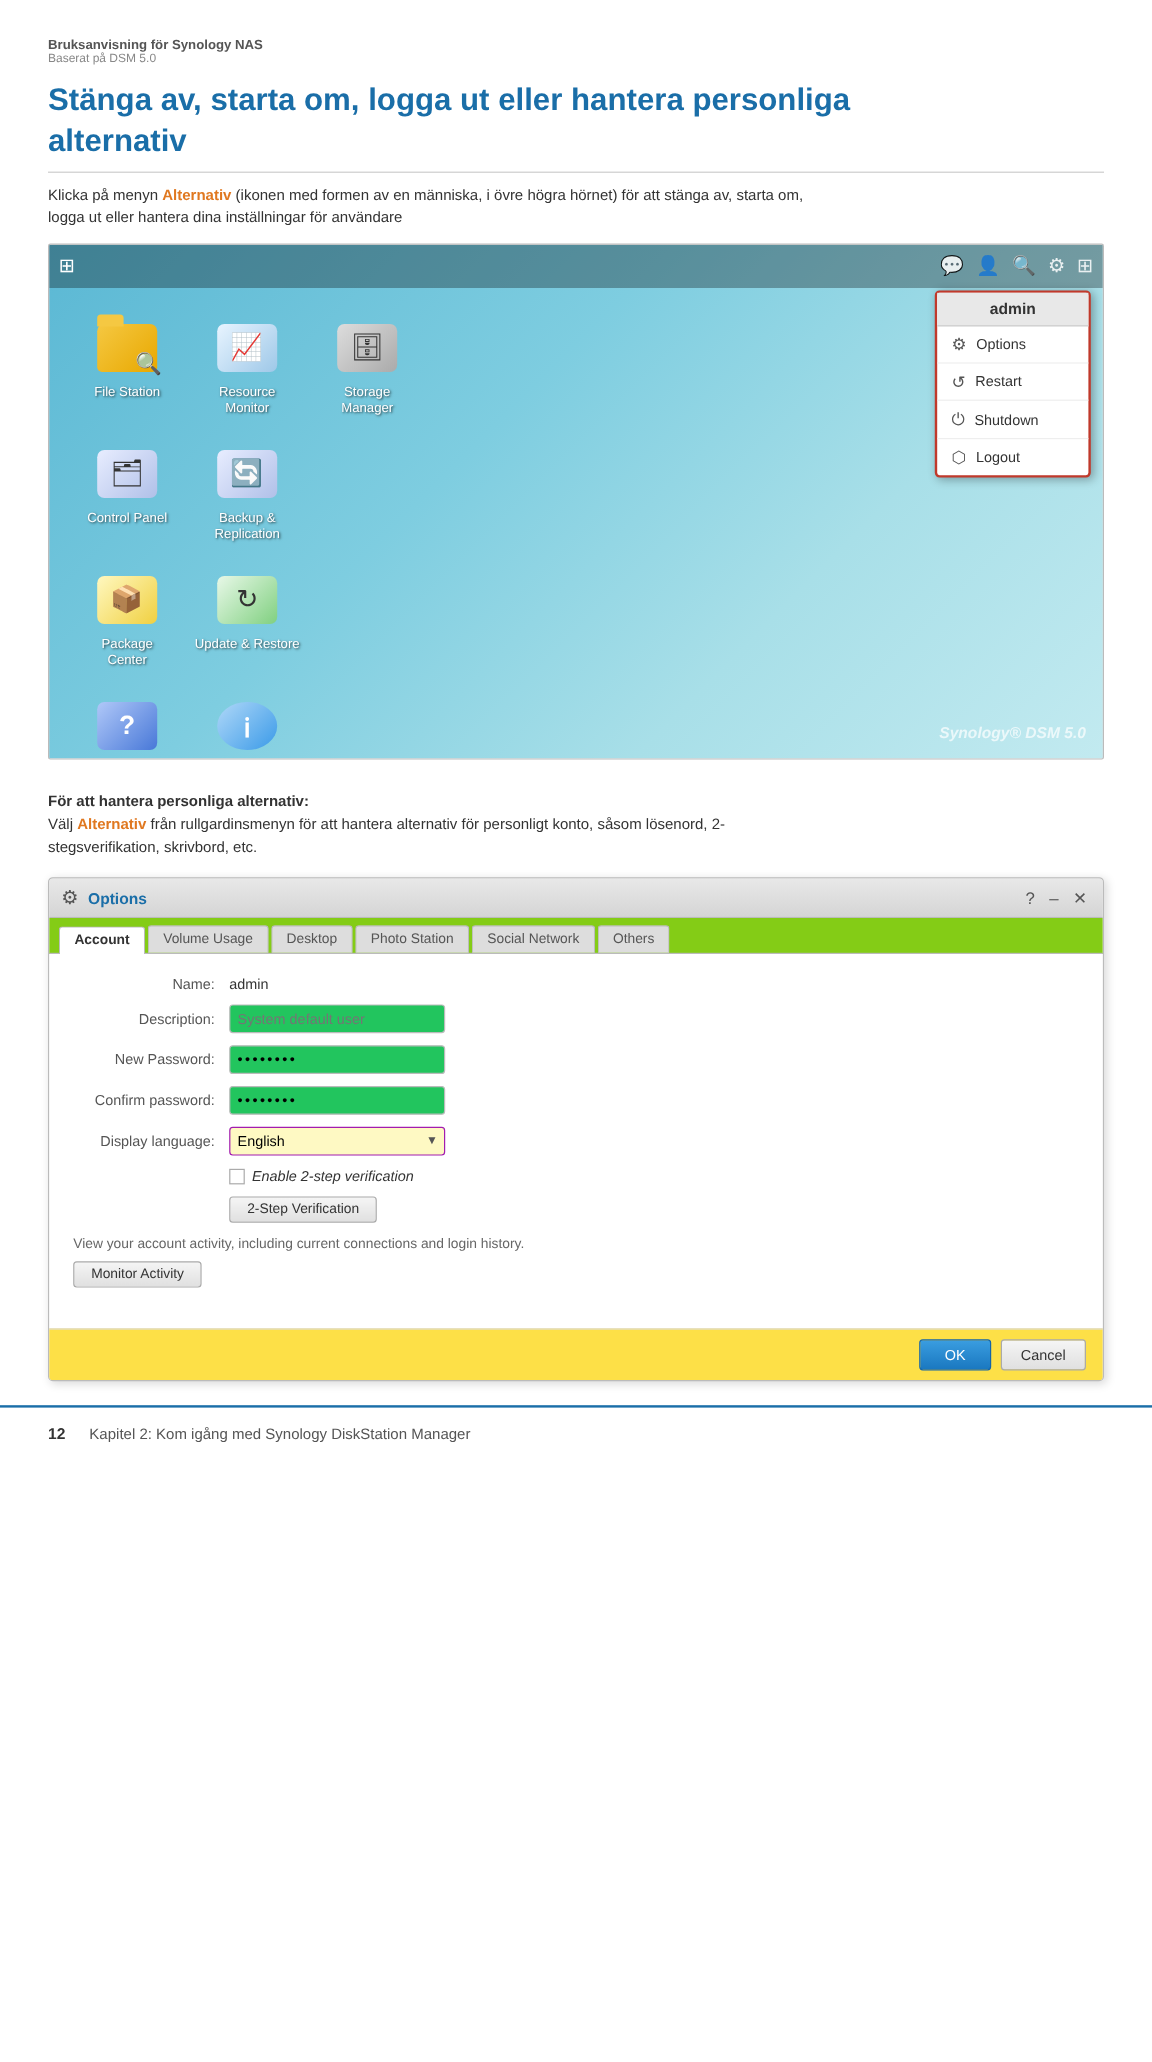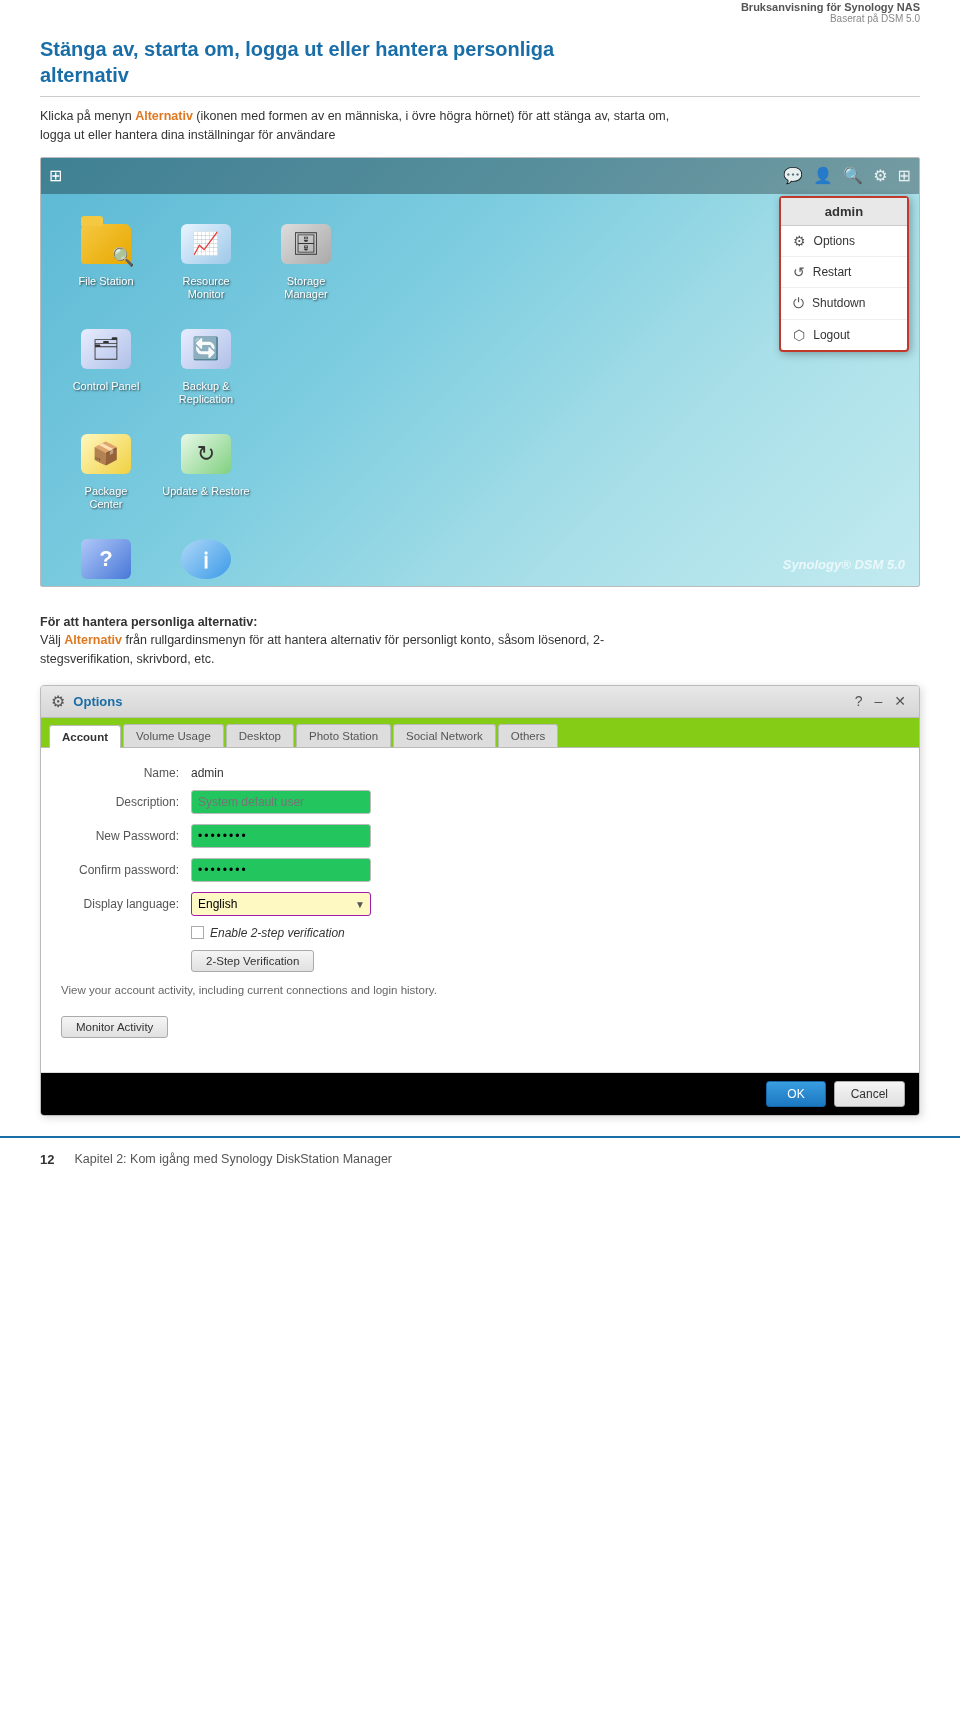--- a/index.html
+++ b/index.html
@@ -13,39 +13,39 @@
 
     
     .page-container {
       width: 960px;
       padding: 0;
       position: relative;
     }
 
     
     .header-area {
-      padding: 1px 40px 0 40px;
-      text-align: right;
+      padding: 32px 40px 0 40px;
+      text-align: left;
     }
     .header-title-small {
       font-size: 11px;
       color: #555;
       font-weight: bold;
     }
     .header-subtitle-small {
       font-size: 10px;
       color: #888;
     }
 
     
     .main-title {
       padding: 12px 40px 8px 40px;
     }
     .main-title h1 {
-      font-size: 20px;
+      font-size: 26px;
       color: #1a6ea8;
       font-weight: bold;
       line-height: 1.3;
     }
 
     
     .divider {
       border: none;
       border-top: 1px solid #ccc;
       margin: 0 40px 10px 40px;
@@ -365,32 +365,32 @@
     }
 
     .step-verification-row {
       margin-bottom: 12px;
       margin-left: 130px;
     }
 
     .account-activity-text {
       font-size: 11.5px;
       color: #666;
-      margin-bottom: 20px;
+      margin-bottom: 8px;
       margin-left: 0;
       padding: 0 0 0 0;
     }
 
     .account-activity-row {
       margin-bottom: 16px;
     }
 
     
     .dialog-footer {
-      background: #000000;
+      background: #fde047;
       padding: 8px 14px;
       display: flex;
       justify-content: flex-end;
       gap: 8px;
       border-top: 1px solid #ddd;
     }
     .btn-primary {
       padding: 5px 20px;
       font-size: 12px;
       background: linear-gradient(to bottom, #3a9de0, #1a78c0);

